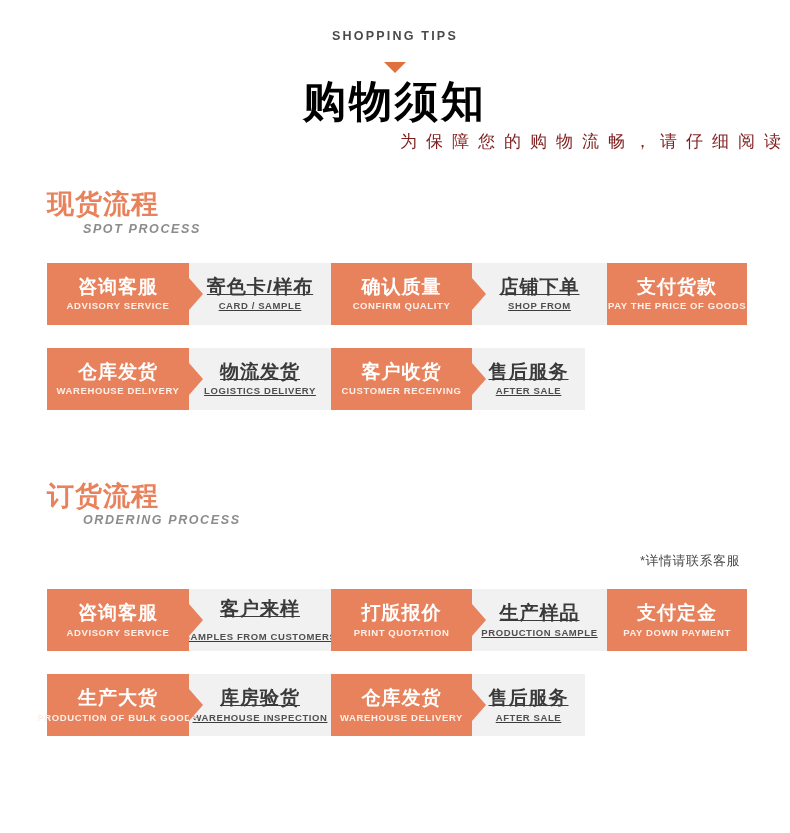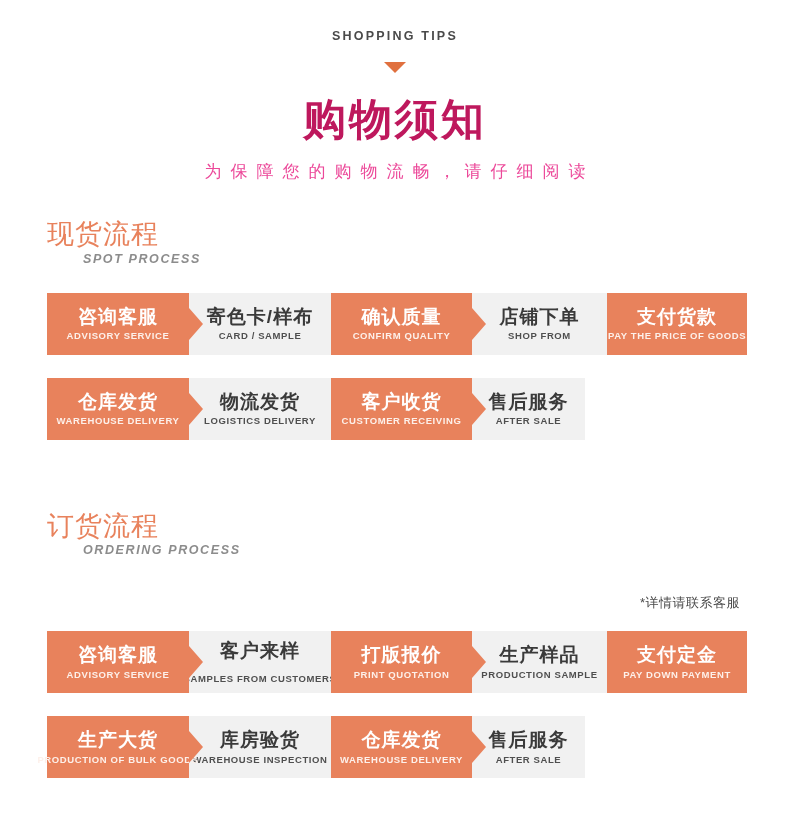--- a/index.html
+++ b/index.html
@@ -31,46 +31,47 @@
   }
   .arrow-down {
     width: 0;
     height: 0;
     margin: 19px auto 0 auto;
     border-left: 11px solid transparent;
     border-right: 11px solid transparent;
     border-top: 11px solid #E0703E;
   }
   .main-title {
-    margin-top: 22px;
+    margin-top: 4px;
     font-size: 43px;
     font-weight: bold;
-    color: #be185d;
+    color: #000000;
     letter-spacing: 3px;
     line-height: 1.15;
   }
   .sub-title {
-    margin-top: 18px;
+    margin-top: 6px;
     font-size: 17px;
-    color: #ec4899;
+    color: #7f1d1d;
     letter-spacing: 9px;
     text-indent: 9px;
     line-height: 1.2;
+    text-align: right;
   }
 
   
   .section {
     position: relative;
   }
   .sec-head {
     padding-left: 47px;
   }
   .sec-cn {
     font-size: 27px;
-    font-weight: normal;
+    font-weight: bold;
     color: #E8825C;
     letter-spacing: 1px;
     line-height: 1.1;
   }
   .sec-en {
     margin-top: 3px;
     font-size: 12.5px;
     font-weight: bold;
     font-style: italic;
     color: #8c8c8c;
@@ -101,20 +102,21 @@
     align-items: center;
     justify-content: center;
     box-sizing: border-box;
     padding: 0 4px;
   }
   .cell.orange {
     background: #E8825C;
   }
   .cell.grey {
     background: #F1F1F1;
+    text-decoration: underline;
   }
   
   .cell .chev {
     position: absolute;
     right: -14px;
     top: 50%;
     transform: translateY(-50%);
     width: 0;
     height: 0;
     border-top: 16px solid transparent;
@@ -213,21 +215,21 @@
     </div>
   </div>
 </div>
 
 <div class="section" style="margin-top:72px;">
   <div class="sec-head">
     <div class="sec-cn">订货流程</div>
     <div class="sec-en">ORDERING PROCESS</div>
   </div>
 
-  <div class="note" style="margin-top:36px;">*详情请联系客服</div>
+  <div class="note" style="margin-top:24px;">*详情请联系客服</div>
 
   <div class="row" style="margin-top:19px;">
     <div class="cell orange" style="width:142px;">
       <div class="cn">咨询客服</div>
       <div class="en">ADVISORY SERVICE</div>
       <span class="chev"></span>
     </div>
     <div class="cell grey" style="width:142px;gap:9px;">
       <div class="cn">客户来样</div>
       <div class="en">SAMPLES FROM CUSTOMERS</div>

